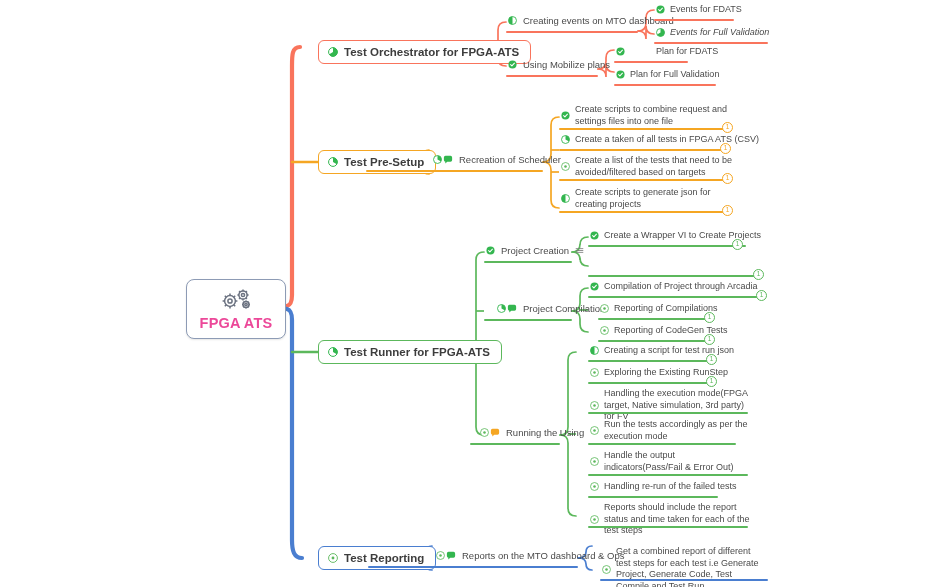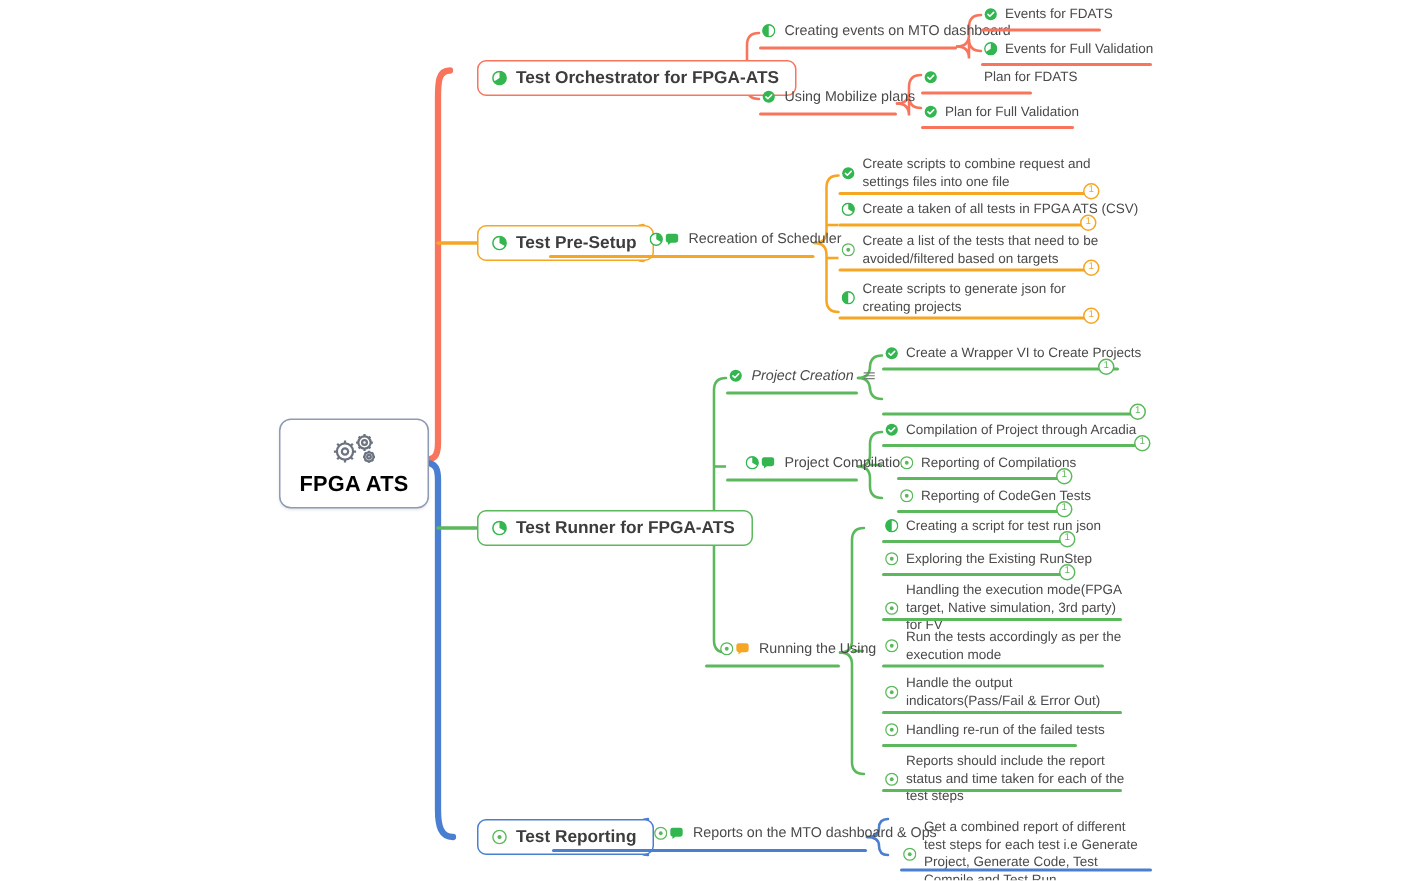--- a/index.html
+++ b/index.html
@@ -34,21 +34,21 @@
     display: flex;
     flex-direction: column;
     align-items: center;
     justify-content: center;
     gap: 3px;
     box-shadow: 0 1px 2px rgba(0,0,0,.10);
   }
   .root-node .root-label {
     font-size: 14.5px;
     font-weight: bold;
-    color: #000000;
+    color: #ec4899;
     letter-spacing: .2px;
   }
   .gear-icon { display: block; }
 
   
   .l1 {
     position: absolute;
     display: flex;
     align-items: center;
     gap: 6px;
@@ -255,21 +255,21 @@
 
   <div class="l3" style="left:654px; top:4px;">
     <svg class="sicon" width="9" height="9" viewBox="0 0 12 12">
       <circle cx="6" cy="6" r="5.4" fill="#33b64f"></circle>
       <path d="M3.5 6.1 L5.2 7.8 L8.6 4.3" fill="none" stroke="#fff" stroke-width="1.4" stroke-linecap="round" stroke-linejoin="round"></path>
     </svg>
     <span class="l3-label">Events for FDATS</span>
   </div>
   <div class="ul c-red" style="left:654px; top:19px; width:80px;"></div>
 
-  <div class="l3" style="left:654px; top:27px;">
+  <div class="l3" style="left:654px; top:27px;font-style:italic;">
     <svg class="sicon" width="9" height="9" viewBox="0 0 12 12">
       <circle cx="6" cy="6" r="5.3" fill="#fff" stroke="#33b64f" stroke-width="1.2"></circle>
       <path d="M6 6 L6 0.7 A5.3 5.3 0 1 1 1.6 8.8 Z" fill="#33b64f"></path>
     </svg>
     <span class="l3-label">Events for Full Validation</span>
   </div>
   <div class="ul c-red" style="left:654px; top:42px; width:114px;"></div>
 
   <div class="l3" style="left:614px; top:46px;gap:31px;">
     <svg class="sicon" width="9" height="9" viewBox="0 0 12 12">
@@ -336,21 +336,21 @@
   <div class="l3" style="left:559px; top:187px; width:180px;">
     <svg class="sicon" width="9" height="9" viewBox="0 0 12 12">
       <circle cx="6" cy="6" r="5.3" fill="#fff" stroke="#33b64f" stroke-width="1.2"></circle>
       <path d="M6 0.7 A5.3 5.3 0 0 1 6 11.3 Z" fill="#33b64f" transform="rotate(180 6 6)"></path>
     </svg>
     <span class="l3-label">Create scripts to generate json for creating projects</span>
   </div>
   <div class="ul c-orange" style="left:559px; top:211px; width:167px;"></div>
   <div class="badge c-orange" style="left:722px; top:205px;">1</div>
 
-  <div class="l2" style="left:484px; top:245px;font-style:italic;">
+  <div class="l2" style="left:484px; top:245px;">
     <svg class="sicon" width="9" height="9" viewBox="0 0 12 12">
       <circle cx="6" cy="6" r="5.4" fill="#33b64f"></circle>
       <path d="M3.5 6.1 L5.2 7.8 L8.6 4.3" fill="none" stroke="#fff" stroke-width="1.4" stroke-linecap="round" stroke-linejoin="round"></path>
     </svg>
     <span class="l2-label">Project Creation</span>
     <svg class="menu-icon" width="9" height="9" viewBox="0 0 12 12">
       <g stroke="#7a7a7a" stroke-width="1.1" stroke-linecap="round">
         <path d="M1.5 3.5 H10.5"></path>
           <path d="M1.5 6 H10.5"></path>
           <path d="M1.5 8.5 H10.5"></path>

